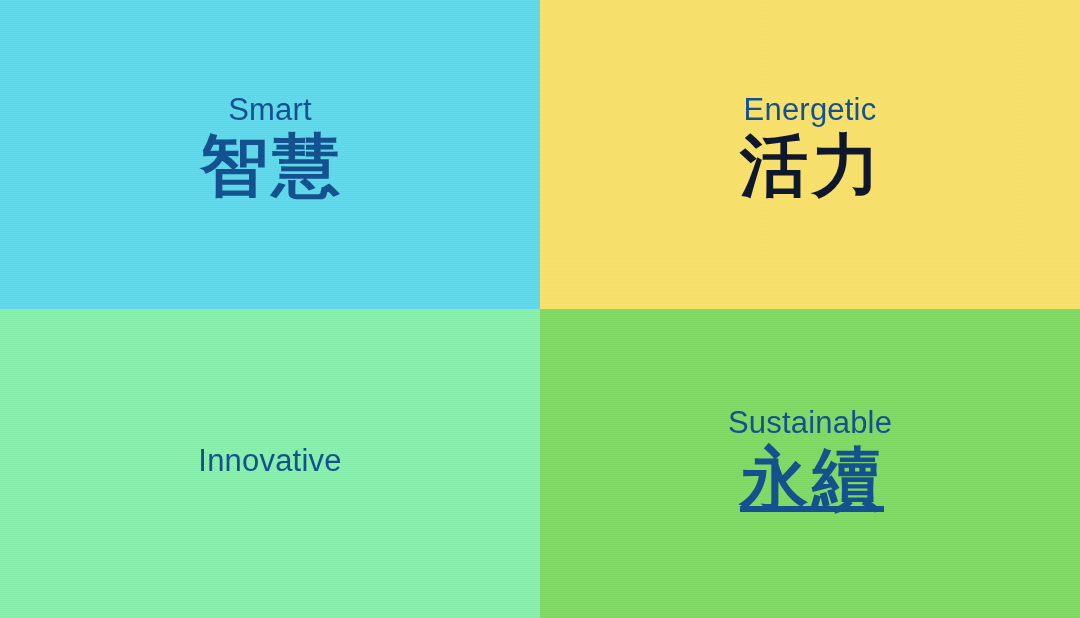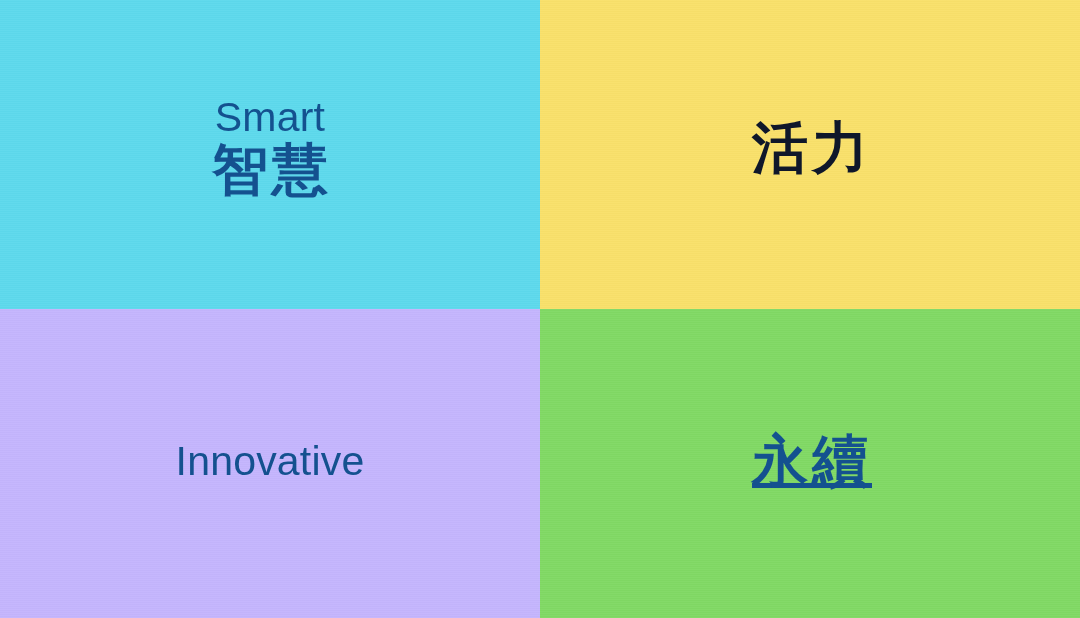--- a/index.html
+++ b/index.html
@@ -58,31 +58,31 @@
     flex-direction: column;
     align-items: center;
     justify-content: center;
     text-align: center;
     line-height: 1;
     transform: translateY(-4px);
   }
 
   .label-en {
     font-family: "Liberation Sans", "DejaVu Sans", sans-serif;
-    font-size: 41px;
+    font-size: 31px;
     font-weight: 400;
     letter-spacing: 0.2px;
     color: #14518f;
     line-height: 1.05;
     white-space: nowrap;
   }
 
   .label-zh {
     font-family: "Liberation Sans", "DejaVu Sans", sans-serif;
-    font-size: 56px;
+    font-size: 68px;
     font-weight: 700;
     letter-spacing: 4px;
     color: #14518f;
     line-height: 1.12;
     padding-left: 4px;
     white-space: nowrap;
   }
 
   
   .row-top .text-stack  { transform: translateY(-6px); }
@@ -95,29 +95,31 @@
 
   <div class="quadrant q-cyan row-top" style="background-color: rgb(93, 217, 236);">
     <div class="text-stack">
       <div class="label-en" style="color: rgb(20, 81, 143);">Smart</div>
       <div class="label-zh" style="color: rgb(20, 81, 143);">智慧</div>
     </div>
   </div>
 
   <div class="quadrant q-yellow row-top" style="background-color: rgb(249, 224, 106);">
     <div class="text-stack">
+      <div class="label-en" style="color: rgb(20, 81, 143);">Energetic</div>
       <div class="label-zh" style="color: #0f172a;">活力</div>
     </div>
   </div>
 
-  <div class="quadrant q-purple row-bot" style="background-color: #c4b5fd;">
+  <div class="quadrant q-purple row-bot" style="background-color: #86efac;">
     <div class="text-stack">
       <div class="label-en" style="color: rgb(20, 81, 143);">Innovative</div>
     </div>
   </div>
 
   <div class="quadrant q-green row-bot" style="background-color: rgb(128, 217, 100);">
     <div class="text-stack">
+      <div class="label-en" style="color: rgb(20, 81, 143);">Sustainable</div>
       <div class="label-zh" style="color: rgb(20, 81, 143); text-decoration: underline;">永續</div>
     </div>
   </div>
 
 </div>
 
 </body></html>

